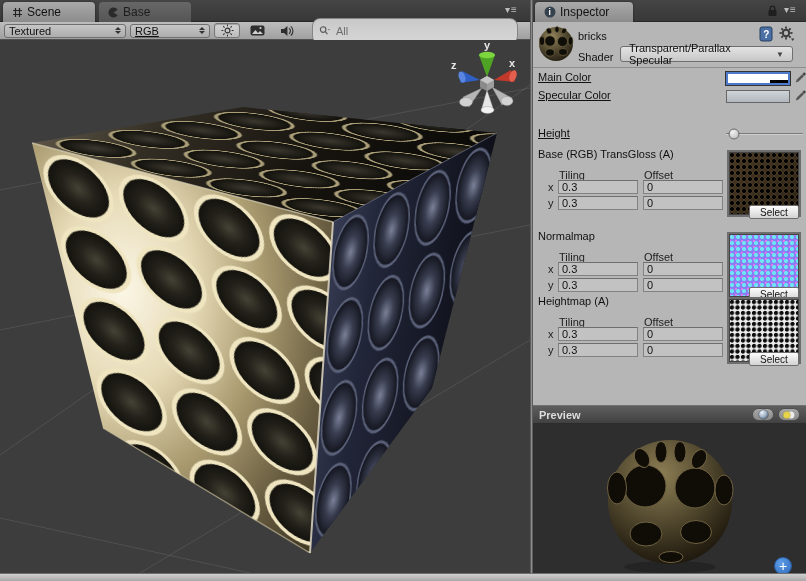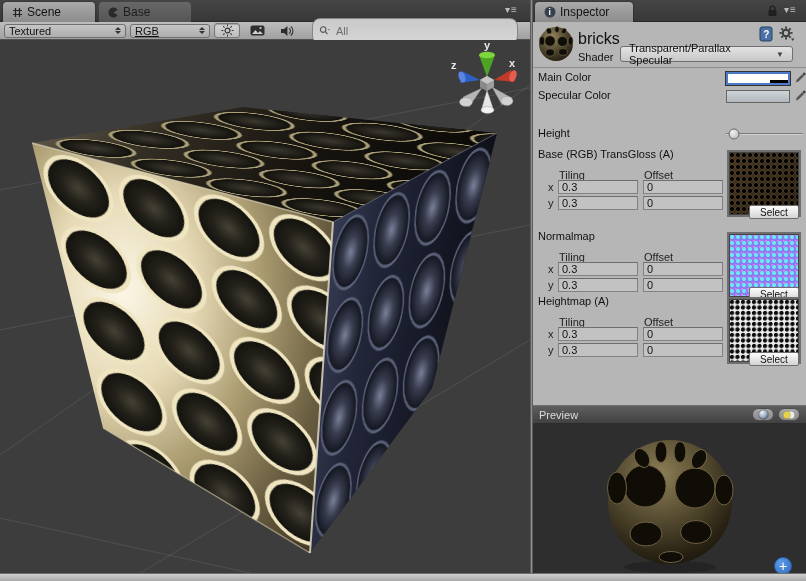--- a/index.html
+++ b/index.html
@@ -40,29 +40,29 @@
   #splitter{position:absolute;left:530px;top:0;width:3px;height:573px;background:#8d8d8d;
             border-left:1px solid #5c5c5c;border-right:1px solid #5c5c5c;}
   #statusbar{position:absolute;left:0;top:573px;width:806px;height:8px;
              background:linear-gradient(#cfcfcf,#a9a9a9);border-top:1px solid #6d6d6d;}
 
   
   #inspector{position:absolute;left:533px;top:0;width:273px;height:573px;background:#b6b6b6;}
   #inspector .tabstrip{left:0;width:273px;}
   #insp-header{position:absolute;left:0;top:22px;width:273px;height:46px;background:#b6b6b6;
                border-bottom:1px solid #8e8e8e;}
-  #mat-name{position:absolute;left:45px;top:8px;font-size:16px;color:#111;}
+  #mat-name{position:absolute;left:45px;top:8px;font-size:11px;color:#111;}
   #shader-label{position:absolute;left:45px;top:29px;color:#111;}
   #shader-dd{position:absolute;left:87px;top:24px;width:173px;height:16px;border:1px solid #6f6f6f;
              border-radius:3px;background:linear-gradient(#e3e3e3,#c7c7c7);display:flex;align-items:center;
              padding:0 8px;color:#111;}
   #shader-dd .arrow{margin-left:auto;font-size:8px;color:#444;}
 
   .prow{position:absolute;left:0;width:273px;height:16px;}
-  .prow .plabel{position:absolute;left:5px;top:1px;color:#111;}
+  .prow .plabel{position:absolute;left:5px;top:1px;color:#111;text-decoration:underline;}
   .swatch{position:absolute;left:193px;top:2px;width:64px;height:13px;}
   .swatch.main{background:#fff;border:2px solid #4d7ac9;outline:1px solid #333;}
   .swatch.main::after{content:"";position:absolute;right:0;bottom:0;width:30%;height:3px;background:#000;}
   .swatch.spec{background:linear-gradient(#ced3d7,#b2b8bd);border:1px solid #666;}
   .dropper{position:absolute;left:261px;top:1px;}
   .slider{position:absolute;left:193px;top:0;width:77px;height:16px;}
   .slider .track{position:absolute;left:0;right:0;top:7px;height:2px;background:#7b7b7b;border-bottom:1px solid #cfcfcf;}
   .slider .handle{position:absolute;top:8px;width:11px;height:11px;border-radius:50%;
       background:radial-gradient(circle at 35% 30%,#f2f2f2,#b5b5b5);border:1px solid #6b6b6b;
       transform:translate(-50%,-50%);}
@@ -92,21 +92,21 @@
      background-image:radial-gradient(circle at 3px 3px, #0d0d0d 1.9px, transparent 2.4px);
      background-size:5.5px 5.5px;}
   .selbtn{position:absolute;left:216px;top:57px;width:50px;height:14px;font-size:10px;color:#111;
           background:linear-gradient(#fdfdfd,#d3d3d3);border:1px solid #6e6e6e;border-radius:2px;
           display:flex;align-items:center;justify-content:center;}
 
   
   #preview-header{position:absolute;left:0;top:405px;width:273px;height:19px;
       background:linear-gradient(#5e5e5e,#414141);border-top:1px solid #707070;border-bottom:1px solid #2c2c2c;
       display:flex;align-items:center;padding:0 6px;}
-  #preview-header .ptitle{font-weight:normal;color:#dcdcdc;}
+  #preview-header .ptitle{font-weight:bold;color:#dcdcdc;}
   .pbtn{width:22px;height:13px;border-radius:7px;background:linear-gradient(#a8a8a8,#8a8a8a);
         border:1px solid #4f4f4f;display:flex;align-items:center;justify-content:center;margin-left:4px;}
   #preview-body{position:absolute;left:0;top:424px;width:273px;height:149px;background:#2e2e2e;}
   #add-btn{position:absolute;left:241px;top:133px;width:18px;height:18px;border-radius:50%;
       background:radial-gradient(circle at 35% 30%,#5d9ce6,#2f6cbe);color:#fff;font-size:14px;line-height:16px;
       text-align:center;border:1px solid #2a5ea6;}
 </style>
 </head>
 <body>
 

